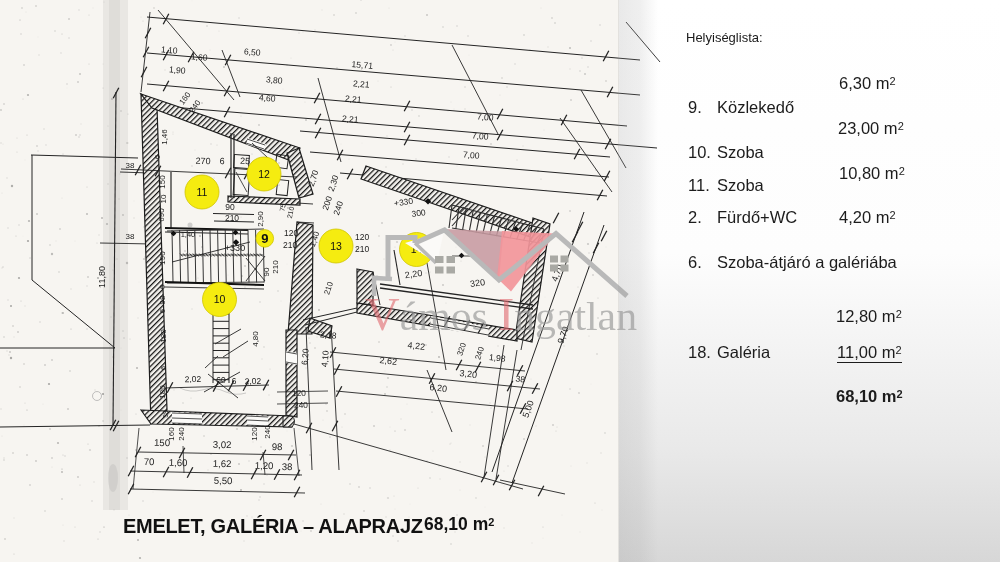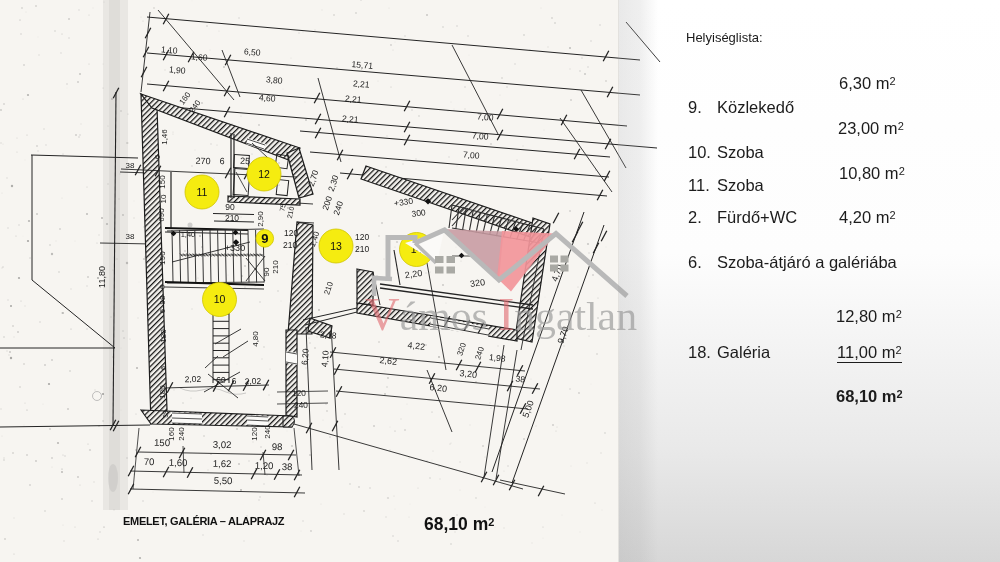--- a/index.html
+++ b/index.html
@@ -1029,13 +1029,13 @@
 <div class="val" style="left:839px;top:208px;">4,20 m<sup>2</sup></div>
 
 <div class="row" style="top:252.5px;"><span class="num">6.</span>Szoba-átjáró a galériába</div>
 <div class="val" style="left:836px;top:299px;margin-top:8px;">12,80 m<sup>2</sup></div>
 
 <div class="row" style="top:342.5px;"><span class="num">18.</span>Galéria</div>
 <div class="val" style="left:837px;top:342.5px;"><span style="border-bottom:1.5px solid #1c1c1c;padding-bottom:1px;">11,00 m<sup>2</sup></span></div>
 
 <div class="val" style="left:836px;top:386.5px;font-weight:bold;">68,10 m<sup>2</sup></div>
 
-<div class="abs" style="left:123px;top:515px;font-size:11px;font-weight:bold;color:#111;letter-spacing:-0.3px;">EMELET, GALÉRIA – ALAPRAJZ</div>
+<div class="abs" style="left:123px;top:515px;font-size:20px;font-weight:bold;color:#111;letter-spacing:-0.3px;">EMELET, GALÉRIA – ALAPRAJZ</div>
 <div class="abs" style="left:424px;top:514px;font-size:17.5px;font-weight:bold;color:#111;">68,10 m<sup>2</sup></div>
 </body></html>

